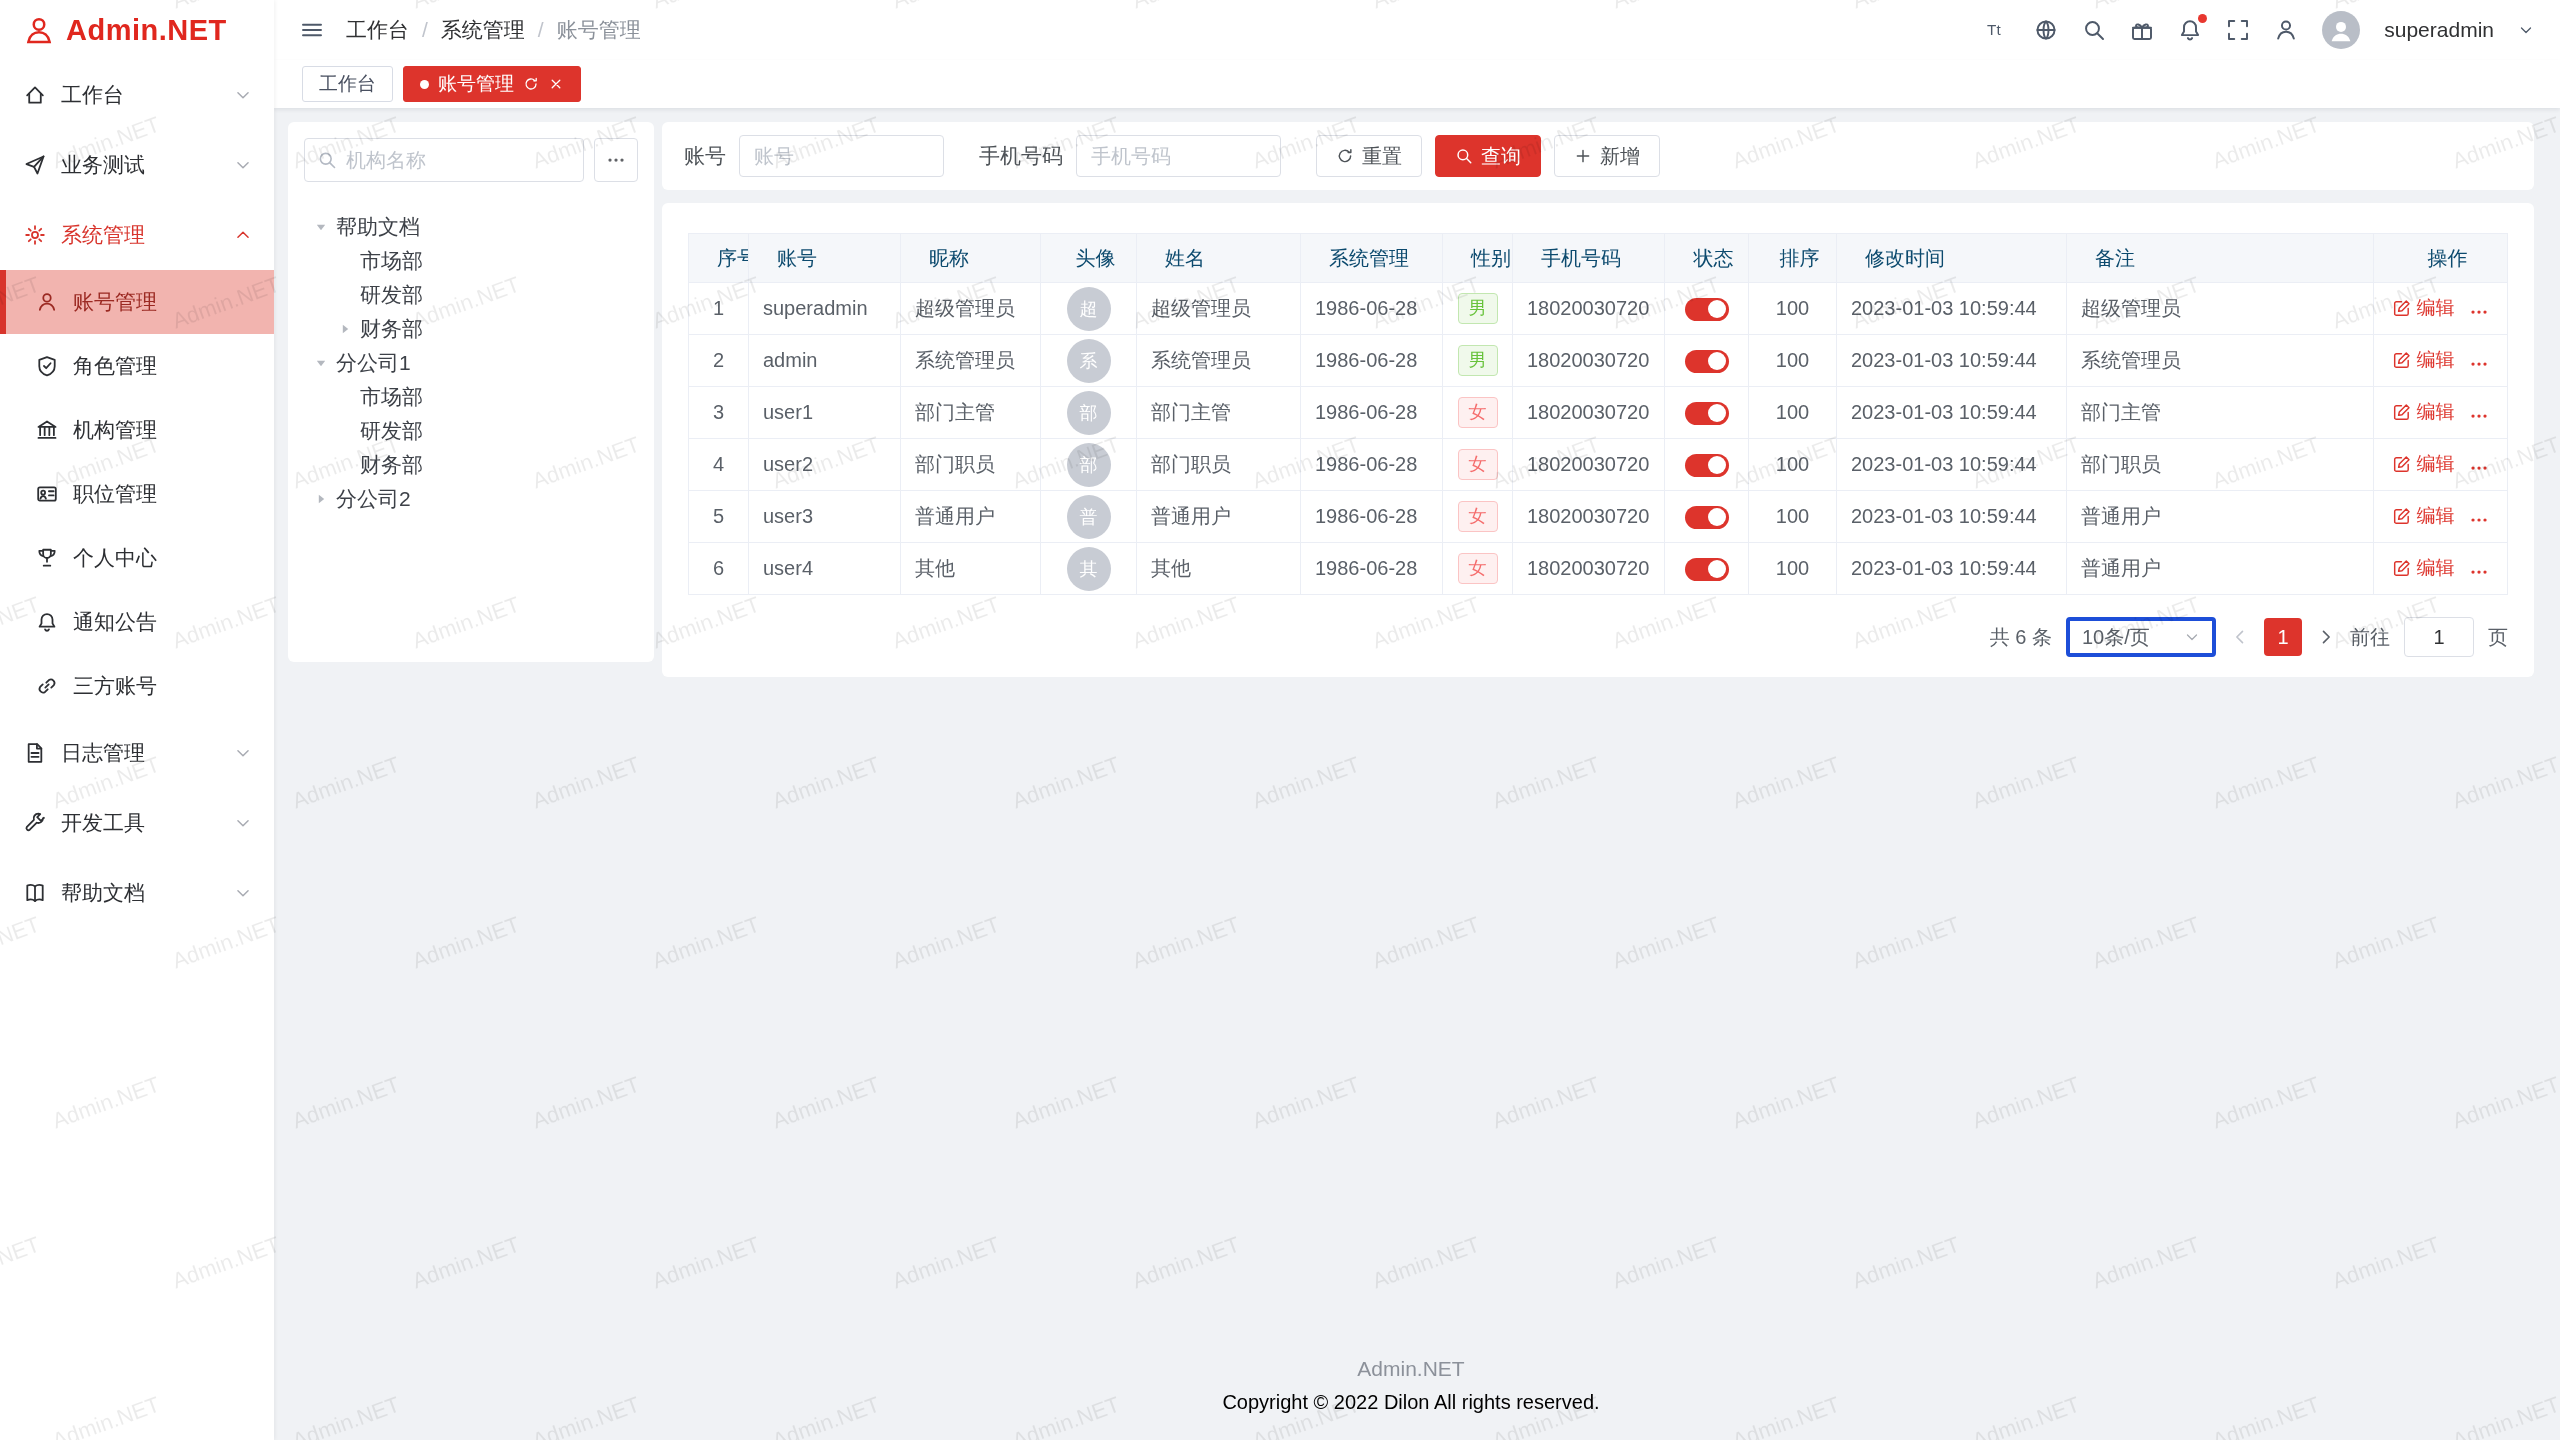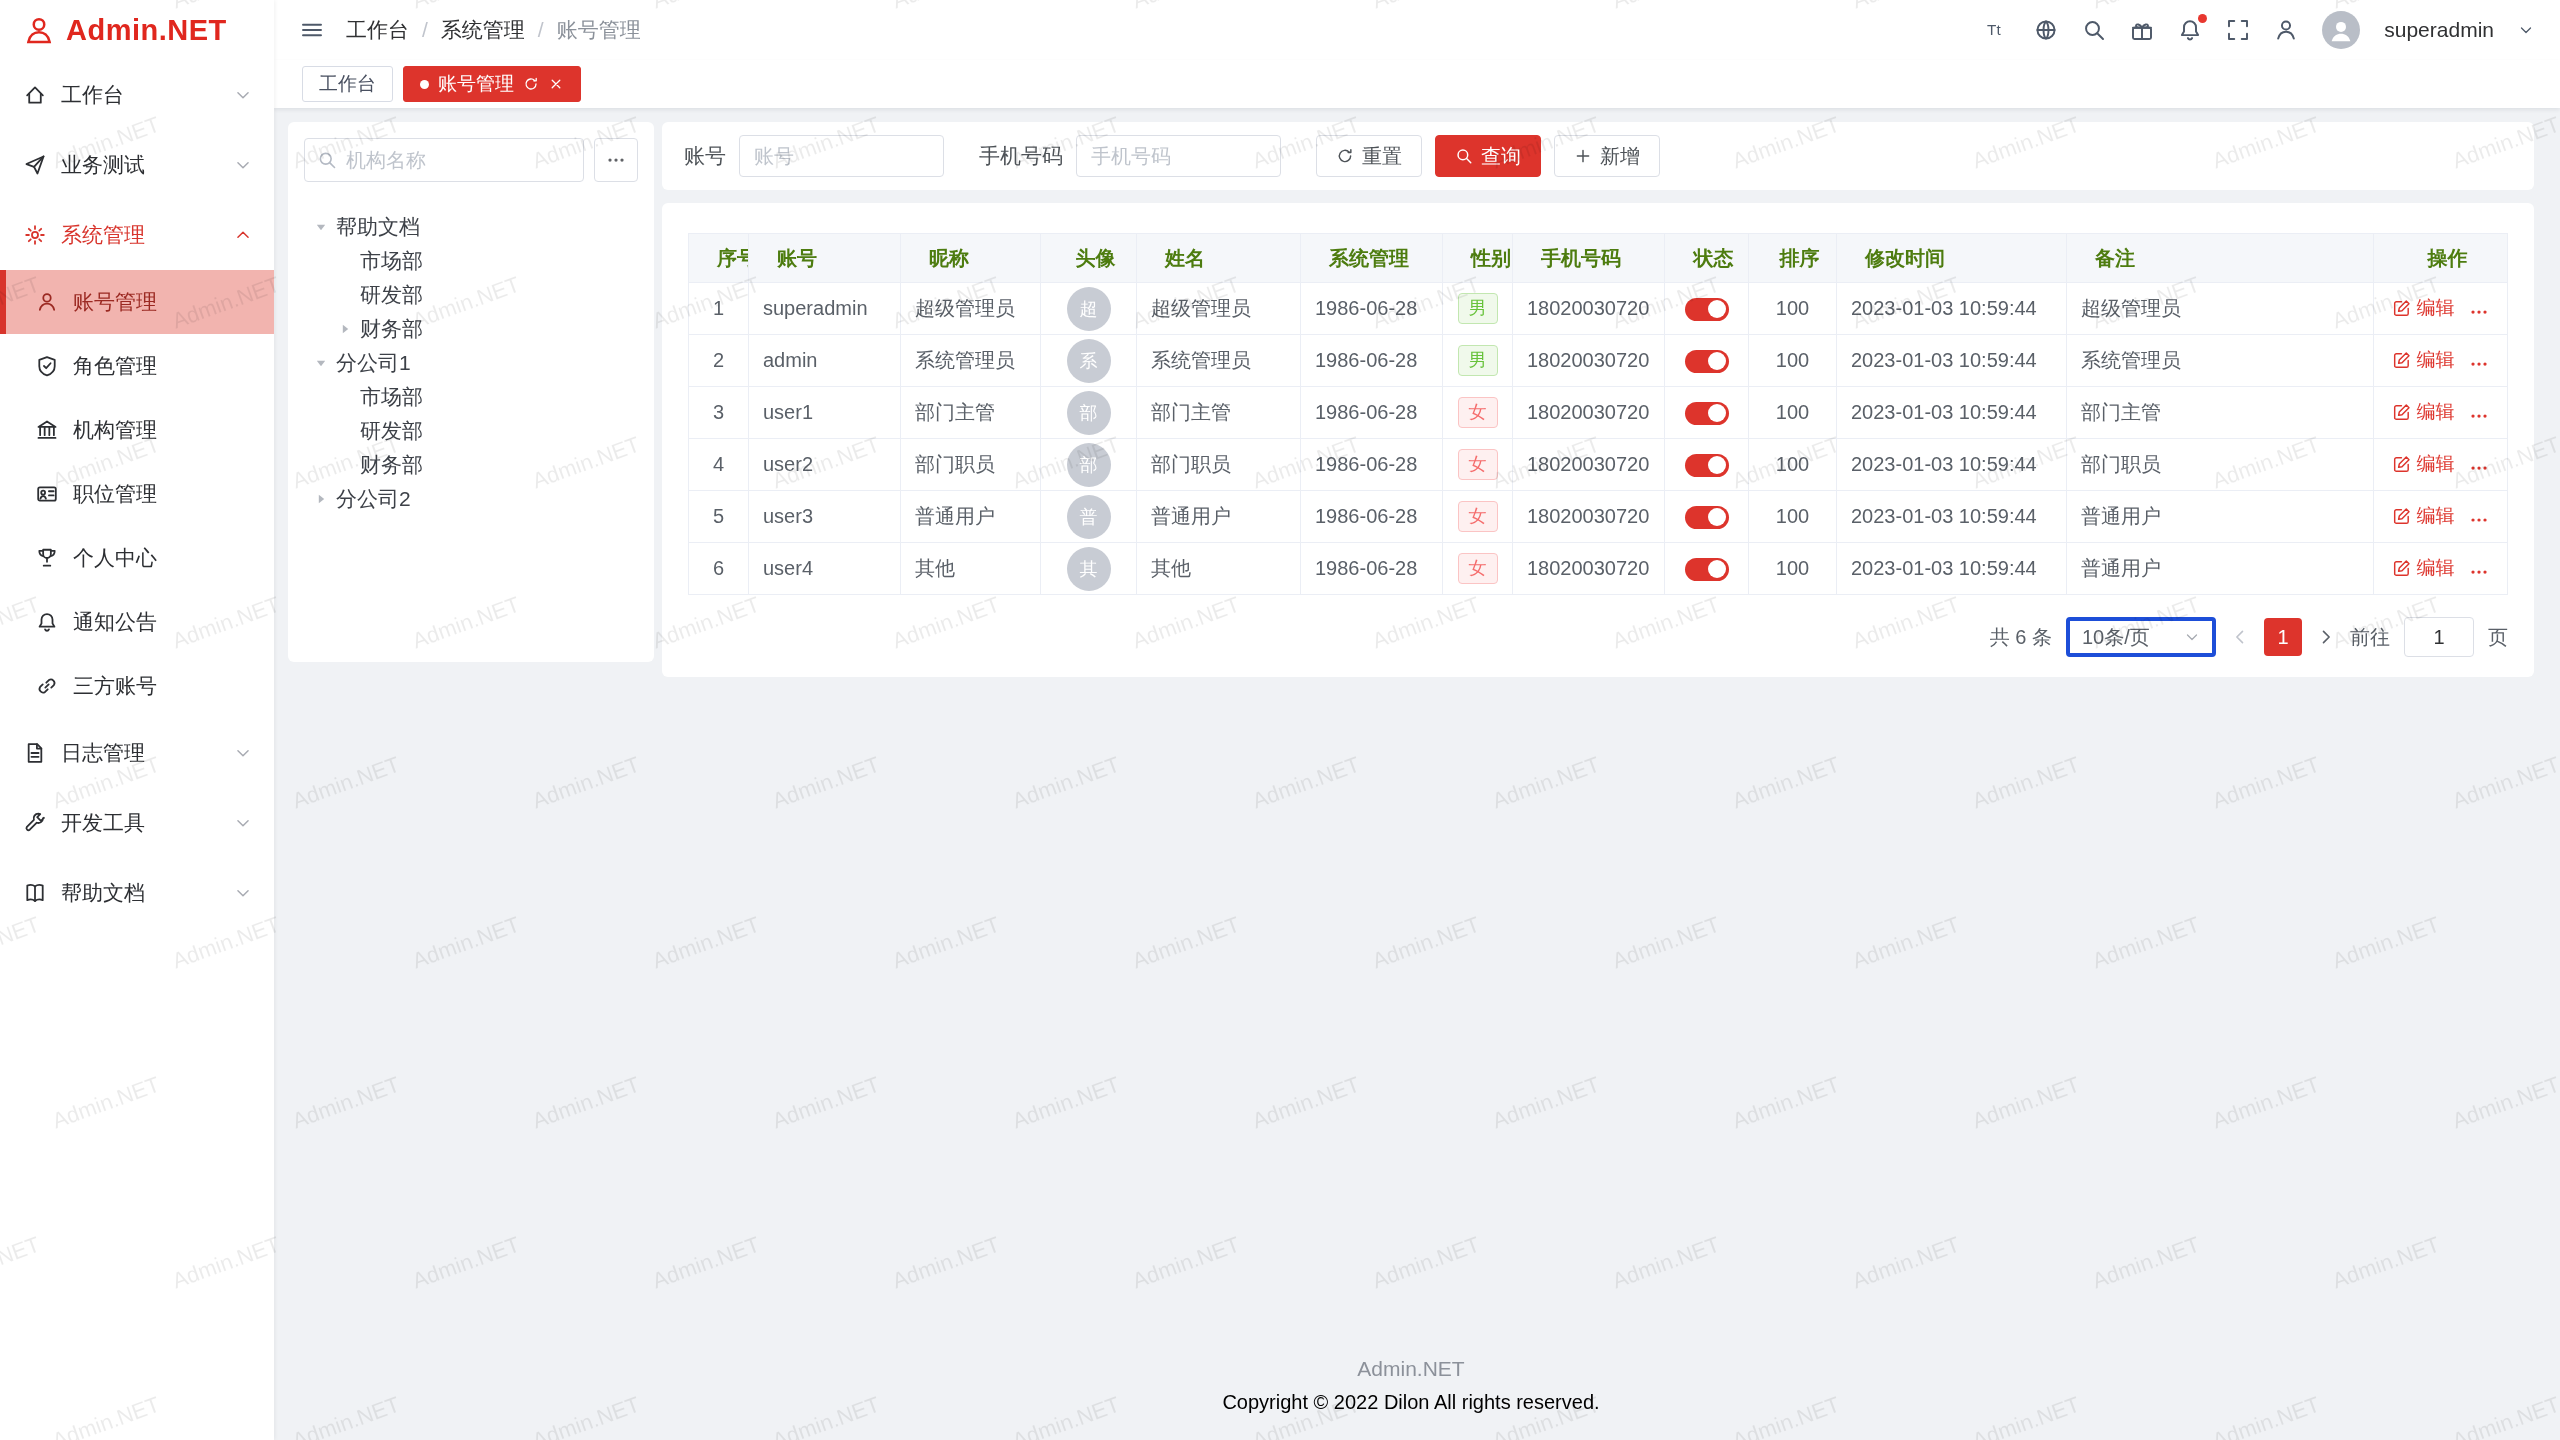--- a/index.html
+++ b/index.html
@@ -81,21 +81,21 @@
   .f-input { width:205px; height:42px; border:1px solid #dcdfe6; border-radius:4px; padding:0 14px; font-size:20px; color:#303133; font-family:inherit; outline:none; }
   .f-input::placeholder { color:#bfc4cc; }
   .btn { height:42px; padding:0 19px; border:1px solid #dcdfe6; background:#fff; border-radius:4px; color:#4e5358; font-size:20px; font-family:inherit; display:inline-flex; align-items:center; gap:8px; cursor:pointer; }
   .btn .b-icon { display:inline-flex; }
   .btn .b-icon svg { width:18px; height:18px; }
   .btn.primary { background:#dd342c; border-color:#dd342c; color:#fff; }
 
   .table-card { background:#fff; border-radius:6px; padding:30px 26px 20px; }
   table { width:100%; border-collapse:collapse; table-layout:fixed; font-size:20px; color:#5a6068; }
   th,td { border:1px solid #ebeef5; padding:0 14px; height:52px; text-align:left; overflow:hidden; white-space:nowrap; }
-  th { background:#f5f7fa; color:#4d7c0f; font-weight:700; height:49px;padding-left:28px; }
+  th { background:#f5f7fa; color:#0c4a6e; font-weight:400; height:49px;padding-left:28px; }
   td.c, th.c { text-align:center; }
   .tbl-avatar { width:44px; height:44px; border-radius:50%; background:#c8ccd4; color:#fff; font-size:18px; display:inline-flex; align-items:center; justify-content:center; }
   .badge { display:inline-block; padding:3px 10px; border-radius:4px; font-size:18px; line-height:1.3; }
   .badge.male { color:#67c23a; background:#f0f9eb; border:1px solid #c2e7b0; }
   .badge.female { color:#f56c6c; background:#fef0f0; border:1px solid #fbc4c4; }
   .switch { width:44px; height:23px; border-radius:12px; background:#dd342c; display:inline-flex; align-items:center; position:relative; cursor:pointer; vertical-align:middle; }
   .switch .knob { width:18px; height:18px; border-radius:50%; background:#fff; position:absolute; right:3px; }
   .ops { color:#dd342c; }
   .edit-link { color:#dd342c; display:inline-flex; align-items:center; gap:6px; cursor:pointer; font-size:19px; }
   .edit-link .e-icon svg { width:18px; height:18px; }

